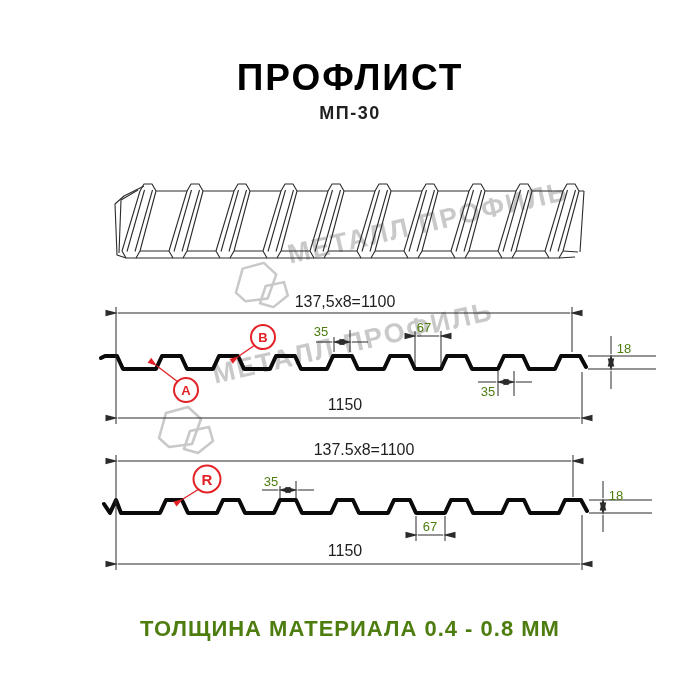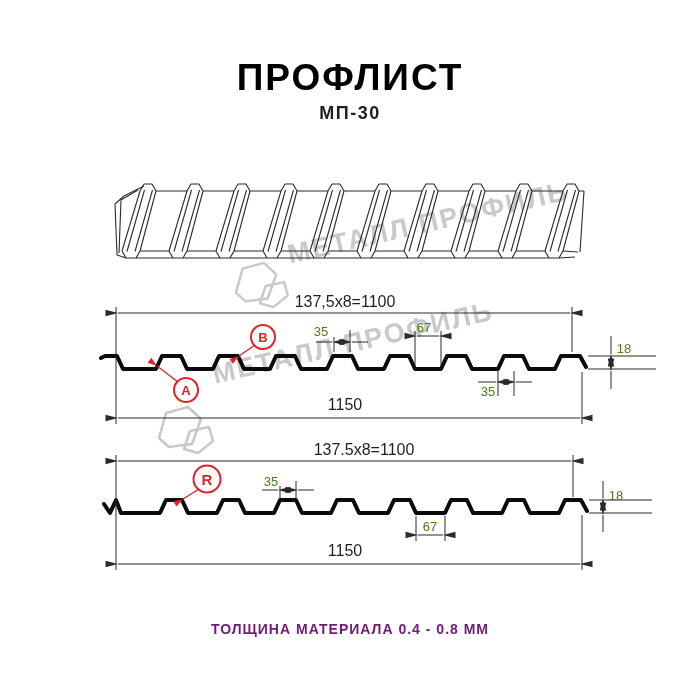--- a/index.html
+++ b/index.html
@@ -2,21 +2,21 @@
 <html><head>
 <meta charset="utf-8">
 <style>
   html,body{margin:0;padding:0;background:#ffffff;}
   #canvas{position:relative;width:700px;height:700px;background:#fff;overflow:hidden;
           font-family:"Liberation Sans","DejaVu Sans",sans-serif;}
   .abs{position:absolute;}
   .ctr{transform:translate(-50%,-50%);white-space:nowrap;}
   .title{font-size:37px;font-weight:800;letter-spacing:2px;color:#000000;}
   .subtitle{font-size:18px;font-weight:600;letter-spacing:1.5px;color:#202020;}
-  .footer{font-size:14px;font-weight:600;letter-spacing:1px;color:#701a75;}
+  .footer{font-size:22px;font-weight:600;letter-spacing:1px;color:#4d7c0f;}
   .dim{font-size:16px;color:#1f1f1f;}
   .dimsm{font-size:13px;color:#4d7c0f;}
   .wmtext{font-size:27px;font-weight:800;letter-spacing:2px;color:#c9c9c9;
           transform-origin:left center;transform:rotate(-13deg);white-space:nowrap;}
   .badge{border:2px solid #e32227;border-radius:50%;color:#e32227;
          display:flex;align-items:center;justify-content:center;
          font-size:13px;font-weight:600;background:transparent;}
   .z1{z-index:1;} .z3{z-index:3;}
   svg{position:absolute;left:0;top:0;z-index:2;}
 </style>

